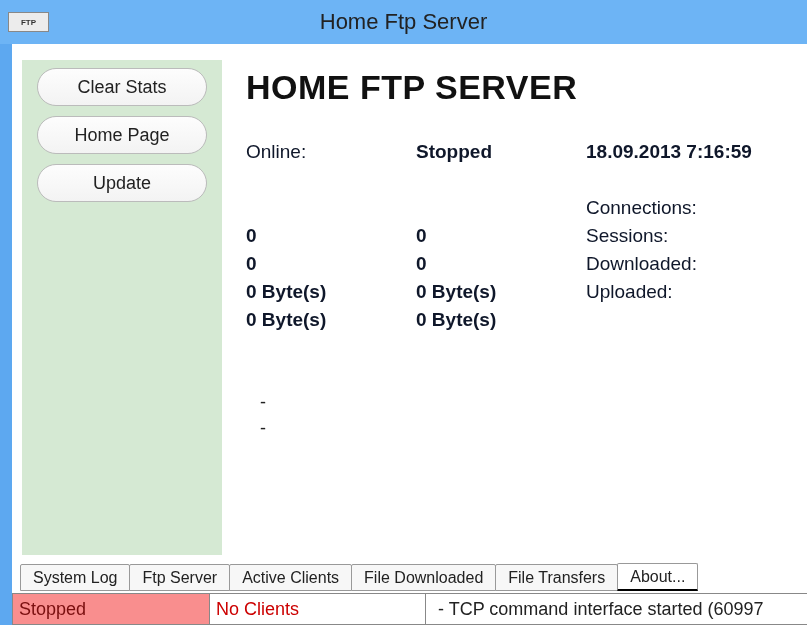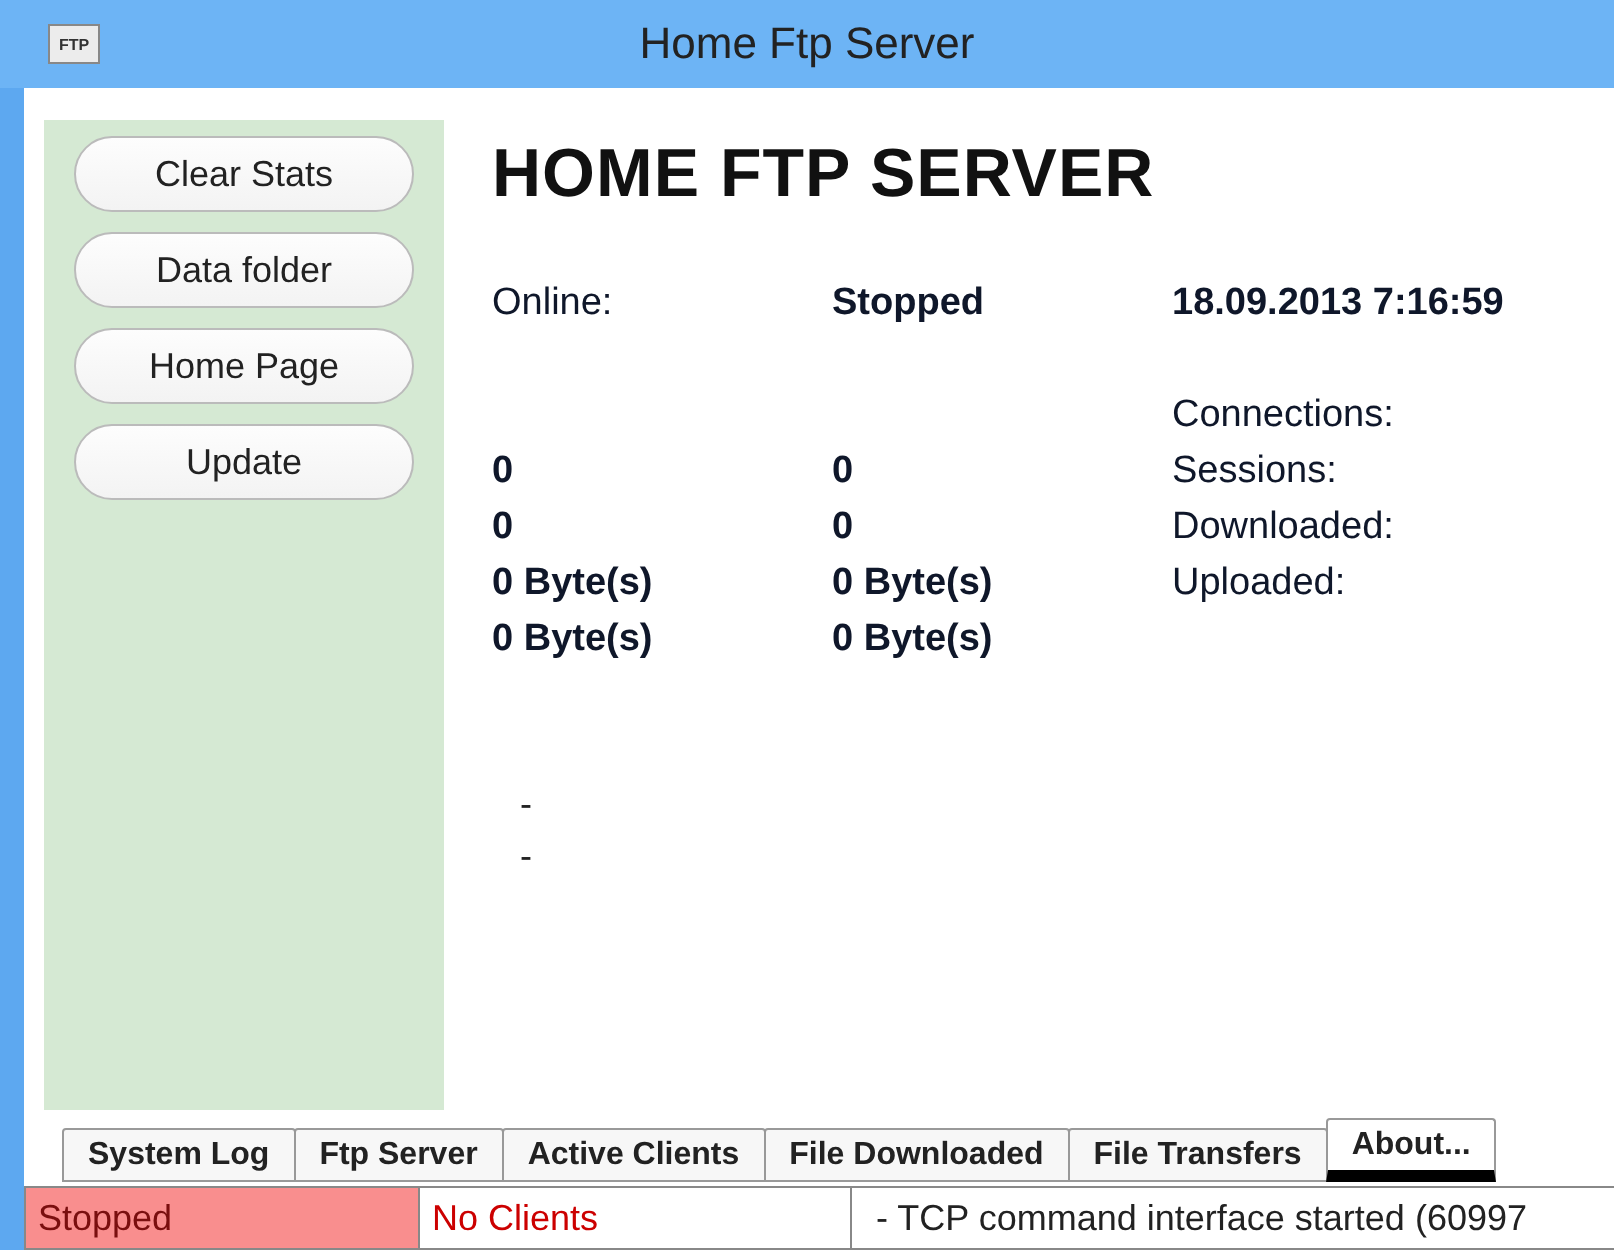--- a/index.html
+++ b/index.html
@@ -12,25 +12,25 @@
       position: relative;
     }
     .titlebar {
       height: 44px;
       display: flex;
       align-items: center;
       background: #6db4f5;
       position: relative;
     }
     .titlebar .icon-box {
-      width: 26px;
+      width: 41px;
       height: 20px;
       background: #ececec;
       border: 1px solid #888;
-      margin-left: 24px;
+      margin-left: 8px;
       display: flex;
       align-items: center;
       justify-content: center;
       font-size: 8px;
       font-weight: bold;
       color: #333;
       font-family: Tahoma, sans-serif;
     }
     .titlebar .title {
       position: absolute;
@@ -103,42 +103,41 @@
     .dash-list {
       margin-top: 58px;
       font-size: 18px;
       line-height: 26px;
       color: #222;
       padding-left: 14px;
     }
     .tabs-row {
       display: flex;
       border-top: 0;
-      padding-left: 19px;
+      padding-left: 8px;
       background: #fff;
       align-items: flex-end;
       height: 30px;
-      font-weight: bold;
     }
     .tab {
       border: 1px solid #999;
       border-bottom: 1px solid #999;
       background: #f7f7f7;
       padding: 4px 12px 3px 12px;
       font-size: 16px;
       color: #222;
       margin-right: -1px;
       cursor: pointer;
       border-top-left-radius: 2px;
       border-top-right-radius: 2px;
       position: relative;
     }
     .tab.active {
       background: #fff;
-      border-bottom: 6px solid #000000;
+      border-bottom: 2px solid #000000;
       z-index: 2;
     }
     .status-row {
       display: flex;
       height: 32px;
       border-top: 0;
     }
     .status-cell {
       border: 1px solid #888;
       display: flex;
@@ -174,21 +173,20 @@
   <div class="icon-box">FTP</div>
   <div class="title">Home Ftp Server</div>
 </div>
 
 <div class="client-area">
 
   <div class="main-panel">
 
     <div class="sidebar">
       <button>Clear Stats</button>
-      <button>Data folder</button>
       <button>Home Page</button>
       <button>Update</button>
     </div>
 
     <div class="content">
       <div class="heading">HOME FTP SERVER</div>
 
       <div class="stats-grid">
         <div class="label">Online:</div>
         <div class="val-b">Stopped</div>

